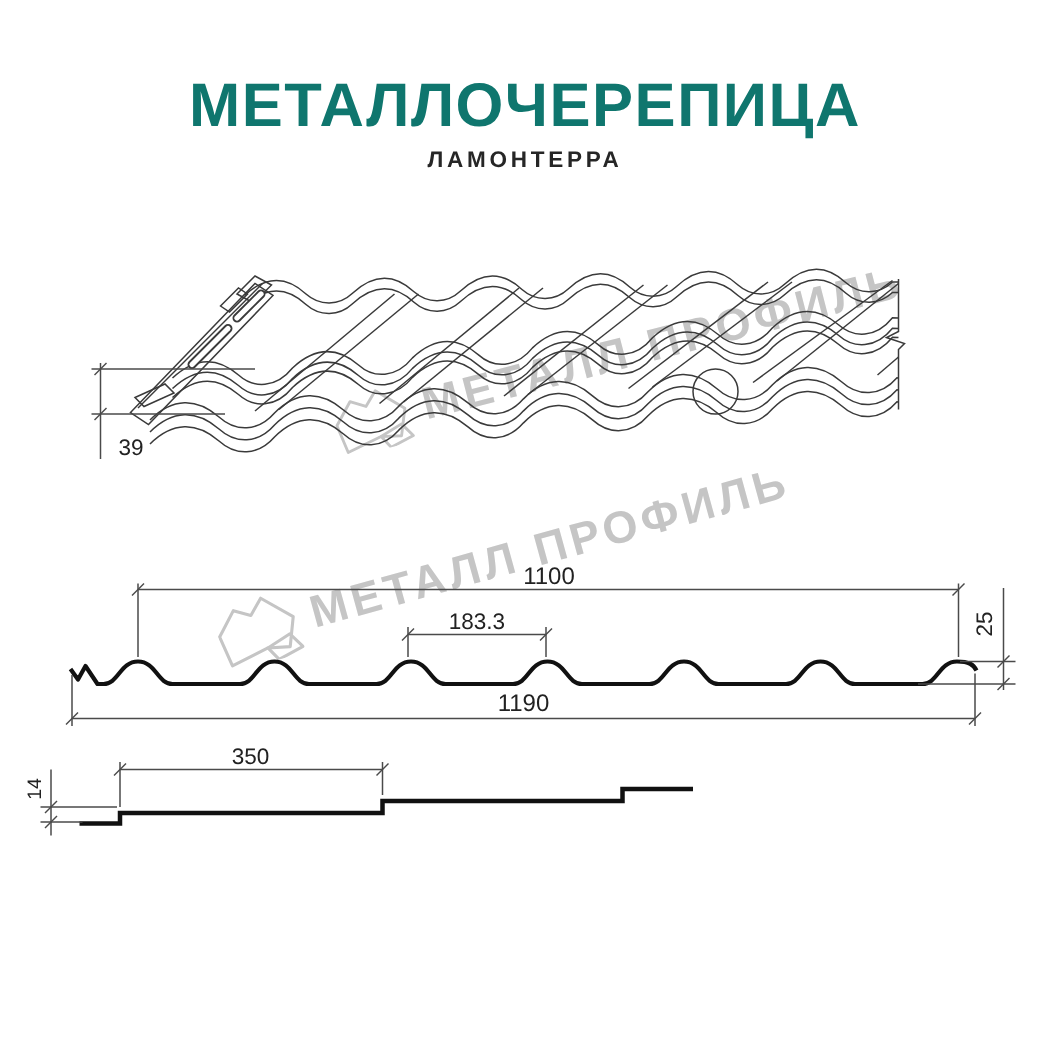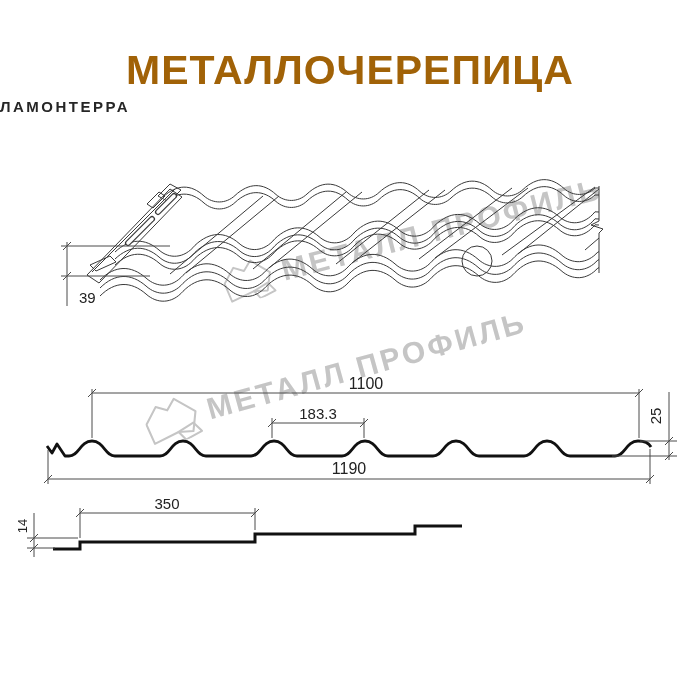--- a/index.html
+++ b/index.html
@@ -2,24 +2,24 @@
 <html><head>
 <meta charset="utf-8">
 <style>
   html,body{margin:0;padding:0;background:#fff;}
   .canvas{
     position:relative;width:700px;height:700px;background:#ffffff;overflow:hidden;
     font-family:"Liberation Sans",sans-serif;
   }
   .title{
     position:absolute;top:50px;left:0;width:700px;text-align:center;
-    font-size:41px;font-weight:800;letter-spacing:1px;color:#a16207;line-height:1;z-index:3;
+    font-size:41px;font-weight:800;letter-spacing:1px;color:#0f766e;line-height:1;z-index:3;
   }
   .subtitle{
-    position:absolute;top:98px;left:0;width:700px;text-align:left;
+    position:absolute;top:98px;left:0;width:700px;text-align:center;
     font-size:15px;font-weight:600;letter-spacing:2.5px;color:#262626;z-index:3;
   }
   .wm{
     position:absolute;display:flex;align-items:center;gap:10px;
     color:#c5c5c5;font-weight:700;font-size:30px;letter-spacing:3px;
     white-space:nowrap;transform-origin:left center;z-index:1;user-select:none;
   }
   .wm1{left:224px;top:265px;transform:rotate(-14.5deg);}
   .wm2{left:146px;top:404px;transform:rotate(-15.5deg);}
   .wm svg{flex:0 0 auto;}

